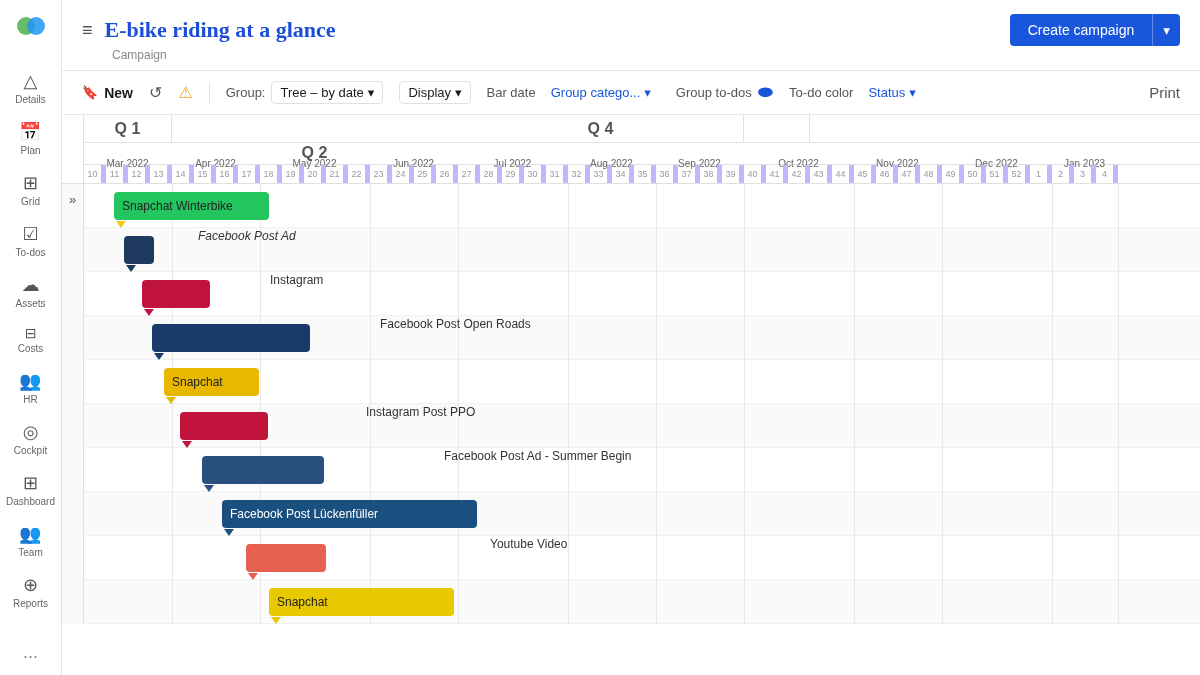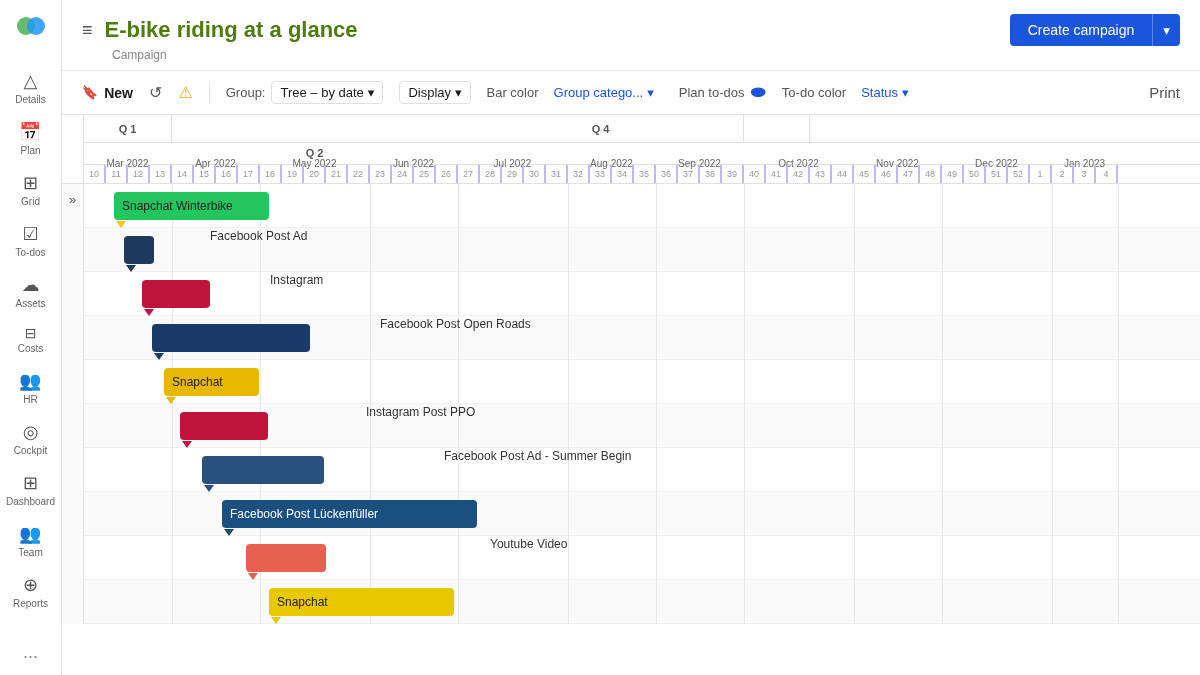--- a/index.html
+++ b/index.html
@@ -46,21 +46,21 @@
       padding: 14px 20px 8px 20px;
       border-bottom: 1px solid #e8e8e8;
       background: #fff;
     }
     .header-top {
       display: flex;
       align-items: center;
       gap: 12px;
     }
     .menu-icon { font-size: 18px; color: #555; cursor: pointer; }
-    .page-title { font-size: 22px; font-weight: 600; color: #4d7c0f; flex: 1; }
+    .page-title { font-size: 22px; font-weight: 600; color: #1d4ed8; flex: 1; font-family: Liberation Serif, serif; }
     .breadcrumb { font-size: 12px; color: #888; margin-left: 30px; margin-top: 2px; }
 
     .btn-create {
       background: #1a56db;
       color: #fff;
       border: none;
       padding: 8px 18px;
       border-radius: 4px 0 0 4px;
       font-size: 14px;
       cursor: pointer;
@@ -139,21 +139,21 @@
       z-index: 10;
       background: #fff;
       border-bottom: 1px solid #e0e0e0;
     }
     .quarters-row {
       display: flex;
       border-bottom: 1px solid #e0e0e0;
       height: 28px;
     }
     .quarter-label {
-      font-size: 11px;
+      font-size: 16px;
       font-weight: 600;
       color: #555;
       border-right: 1px solid #e0e0e0;
       display: flex;
       align-items: center;
       justify-content: center;
       flex-shrink: 0;
     }
     .months-row {
       display: flex;
@@ -170,21 +170,21 @@
       flex-shrink: 0;
       margin-top: 20px;
     }
     .weeks-row {
       display: flex;
       height: 18px;
     }
     .week-cell {
       font-size: 9px;
       color: #999;
-      border-right: 2px solid #c4b5fd;
+      border-right: 5px solid #c4b5fd;
       display: flex;
       align-items: center;
       justify-content: center;
       flex-shrink: 0;
       width: 22px;
     }
     .collapse-btn {
       width: 22px;
       height: 68px;
       border-right: 1px solid #e0e0e0;
@@ -330,29 +330,29 @@
     </div>
 
     <div class="toolbar-group">
       <div class="toolbar-dropdown">
         <span>Display</span>
         <span>▾</span>
       </div>
     </div>
 
     <div class="toolbar-group">
-      <label>Bar color</label>
+      <label>Bar date</label>
       <div class="toolbar-dropdown toolbar-dropdown-blue">
         <span>Group catego...</span>
         <span>▾</span>
       </div>
     </div>
 
     <div class="toolbar-group">
-      <label>Plan to-dos</label>
+      <label>Group to-dos</label>
       <span class="toggle-icon">⬬</span>
     </div>
 
     <div class="toolbar-group">
       <label>To-do color</label>
       <div class="toolbar-dropdown toolbar-dropdown-blue">
         <span>Status</span>
         <span>▾</span>
       </div>
     </div>
@@ -471,21 +471,21 @@
             <div style="position: absolute; top: 0px; bottom: 0px; left: 484px; width: 1px; background: rgb(232, 232, 232); pointer-events: none;"></div>
             <div style="position: absolute; top: 0px; bottom: 0px; left: 572px; width: 1px; background: rgb(232, 232, 232); pointer-events: none;"></div>
             <div style="position: absolute; top: 0px; bottom: 0px; left: 660px; width: 1px; background: rgb(232, 232, 232); pointer-events: none;"></div>
             <div style="position: absolute; top: 0px; bottom: 0px; left: 770px; width: 1px; background: rgb(232, 232, 232); pointer-events: none;"></div>
             <div style="position: absolute; top: 0px; bottom: 0px; left: 858px; width: 1px; background: rgb(232, 232, 232); pointer-events: none;"></div>
             <div style="position: absolute; top: 0px; bottom: 0px; left: 968px; width: 1px; background: rgb(232, 232, 232); pointer-events: none;"></div>
             <div style="position: absolute; top: 0px; bottom: 0px; left: 1034px; width: 1px; background: rgb(232, 232, 232); pointer-events: none;"></div>
             <div class="bar" style="left: 30px; width: 155px; top: 8px; background: #22c55e; color: rgb(34, 34, 34);">Snapchat Winterbike</div>
             <div class="triangle-down" style="position: absolute; left: 32px; top: 37px; width: 0px; height: 0px; border-left: 5px solid transparent; border-right: 5px solid transparent; border-top: 7px solid rgb(245, 197, 24);"></div>
             <div class="bar" style="left: 40px; width: 30px; top: 52px; background: rgb(30, 58, 95); color: rgb(255, 255, 255);"></div>
-            <span class="bar-label-outside" style="left: 126px; top: 52px;">Facebook Post Ad</span>
+            <span class="bar-label-outside" style="left: 114px; top: 52px; font-style: italic;">Facebook Post Ad</span>
             <div class="triangle-down" style="position: absolute; left: 42px; top: 81px; width: 0px; height: 0px; border-left: 5px solid transparent; border-right: 5px solid transparent; border-top: 7px solid rgb(30, 58, 95);"></div>
             <div class="bar" style="left: 58px; width: 68px; top: 96px; background: rgb(192, 20, 60); color: rgb(255, 255, 255);"></div>
             <span class="bar-label-outside" style="left: 186px; top: 96px;">Instagram</span>
             <div class="triangle-down" style="position: absolute; left: 60px; top: 125px; width: 0px; height: 0px; border-left: 5px solid transparent; border-right: 5px solid transparent; border-top: 7px solid rgb(192, 20, 60);"></div>
             <div class="bar" style="left: 68px; width: 158px; top: 140px; background: rgb(26, 58, 107); color: rgb(255, 255, 255);"></div>
             <span class="bar-label-outside" style="left: 296px; top: 140px;">Facebook Post Open Roads</span>
             <div class="triangle-down" style="position: absolute; left: 70px; top: 169px; width: 0px; height: 0px; border-left: 5px solid transparent; border-right: 5px solid transparent; border-top: 7px solid rgb(26, 58, 107);"></div>
             <div class="bar" style="left: 80px; width: 95px; top: 184px; background: rgb(232, 184, 0); color: rgb(34, 34, 34);">Snapchat</div>
             <div class="triangle-down" style="position: absolute; left: 82px; top: 213px; width: 0px; height: 0px; border-left: 5px solid transparent; border-right: 5px solid transparent; border-top: 7px solid rgb(232, 184, 0);"></div>
             <div class="bar" style="left: 96px; width: 88px; top: 228px; background: rgb(192, 20, 60); color: rgb(255, 255, 255);"></div>

